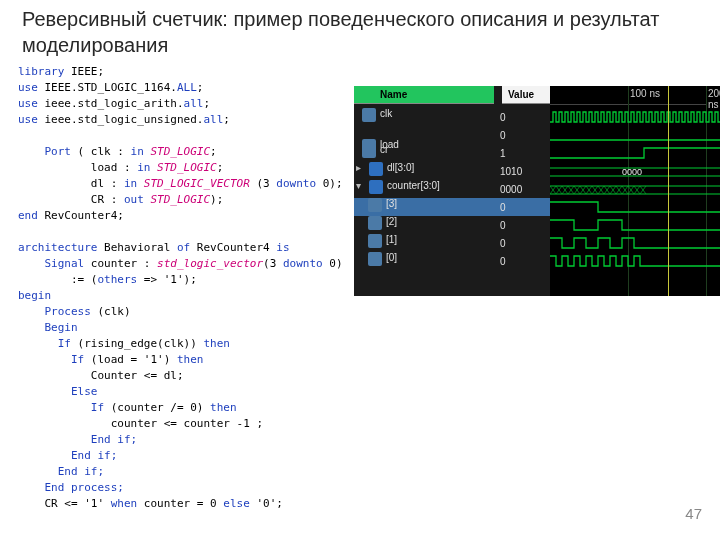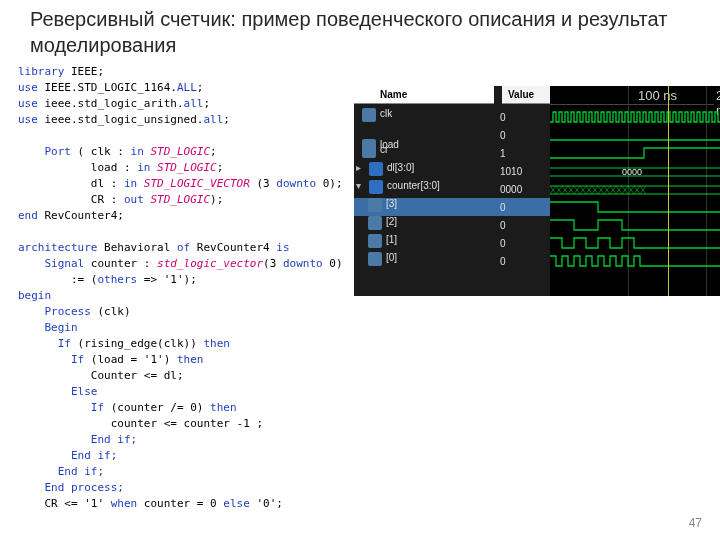--- a/index.html
+++ b/index.html
@@ -1,47 +1,47 @@
 <!DOCTYPE html>
 <html><head>
 <meta charset="utf-8">
 <style>
   html,body{margin:0;padding:0;width:720px;height:540px;background:#fff;font-family:Arial,Helvetica,sans-serif;}
   .slide{position:relative;width:720px;height:540px;overflow:hidden;}
-  .title{position:absolute;left:22px;top:6px;width:676px;font-size:20px;line-height:26px;color:#282828;margin-left:8px;}
+  .title{position:absolute;left:22px;top:6px;width:676px;font-size:20px;line-height:26px;color:#282828;}
   .code-panel{position:absolute;left:18px;top:64px;width:360px;font-family:Consolas,Menlo,monospace;font-size:11px;line-height:16px;color:#000;background:#fff;}
   .code-line{white-space:pre;}
   .kw{color:#1e3fbd;}
   .type{color:#cc0077;font-style:italic;}
   .sim{position:absolute;left:354px;top:86px;width:366px;height:210px;background:#000;color:#e0e0e0;font-family:Segoe UI,Arial,sans-serif;font-size:10px;}
   .sim-left{position:absolute;left:0;top:0;width:140px;height:210px;background:#1b1b1b;border-right:1px solid #333;}
-  .sim-left-header{position:absolute;left:0;top:0;width:140px;height:18px;background:#ffffff;color:#000;font-weight:bold;padding-left:26px;box-sizing:border-box;line-height:18px;border-bottom:1px solid #888;}
+  .sim-left-header{position:absolute;left:0;top:0;width:140px;height:18px;background:#22c55e;color:#000;font-weight:bold;padding-left:26px;box-sizing:border-box;line-height:18px;border-bottom:1px solid #888;}
   .sig-row{position:absolute;left:0;width:140px;height:18px;display:flex;}
   .sig-icon{width:14px;height:14px;margin:0 4px 0 8px;background:#4b7aa7;border-radius:2px;display:inline-block;position:relative;}
   .sig-icon.bus{background:#2e6fbf;}
   .sig-icon.open{background:#4b7aa7;}
   .sig-sub{margin-left:14px;}
   .sig-name{color:#e0e0e0;font-size:10px;}
   .sig-row.selected{background:#3a6ea5;}
   .sim-val{position:absolute;left:140px;top:0;width:56px;height:210px;background:#1b1b1b;border-right:1px solid #333;}
   .sim-val-header{position:absolute;left:8px;top:0;width:56px;height:18px;background:#f3f3f3;color:#000;font-weight:bold;padding-left:6px;box-sizing:border-box;line-height:18px;border-bottom:1px solid #888;}
   .val-cell{position:absolute;left:0;width:56px;height:18px;display:flex;align-items:center;padding-left:6px;box-sizing:border-box;color:#e0e0e0;font-size:10px;}
   .val-cell.selected{background:#3a6ea5;}
   .sim-wave{position:absolute;left:196px;top:0;right:0;height:210px;background:#000;overflow:hidden;}
   .wave-ruler{position:absolute;left:0;top:0;right:0;height:18px;background:#000;border-bottom:1px solid #444;}
   .time-grid{position:absolute;top:0;bottom:0;width:1px;background:#1f3d1f;}
-  .time-lbl{position:absolute;top:2px;font-size:13px;color:#d0d0d0;background:#000;padding:0 2px;margin-left:8px;}
+  .time-lbl{position:absolute;top:2px;font-size:10px;color:#d0d0d0;background:#000;padding:0 2px;}
   .yellow-cursor{position:absolute;top:0;bottom:0;width:1px;background:#c8c83a;z-index:5;}
   svg.wsvg{position:absolute;left:0;top:0;width:100%;height:100%;}
   .wv-sig{stroke:#00cc33;stroke-width:1.3;fill:none;}
   .wv-bus{stroke:#00cc33;stroke-width:1;fill:none;}
   .wv-hatch{stroke:#00aa2a;stroke-width:0.8;fill:none;opacity:0.9;}
   .bus-text{fill:#eaeaea;font-size:9px;font-family:Arial;}
   .caption{position:absolute;left:354px;top:378px;width:354px;font-size:15px;line-height:20px;color:#282828;}
-  .pageno{position:absolute;right:18px;bottom:10px;font-size:12px;color:#888;text-align:right;}
+  .pageno{position:absolute;right:18px;bottom:18px;font-size:15px;color:#888;text-align:right;}
 </style>
 </head>
 <body>
 <div class="slide">
 
 <div class="title">Реверсивный счетчик: пример поведенческого описания и результат моделирования</div>
 
 <div class="code-panel">
 <div class="code-line"><span class="kw">library</span><span> IEEE;</span></div>
 <div class="code-line"><span class="kw">use</span><span> IEEE.STD_LOGIC_1164.</span><span class="kw">ALL</span><span>;</span></div>

